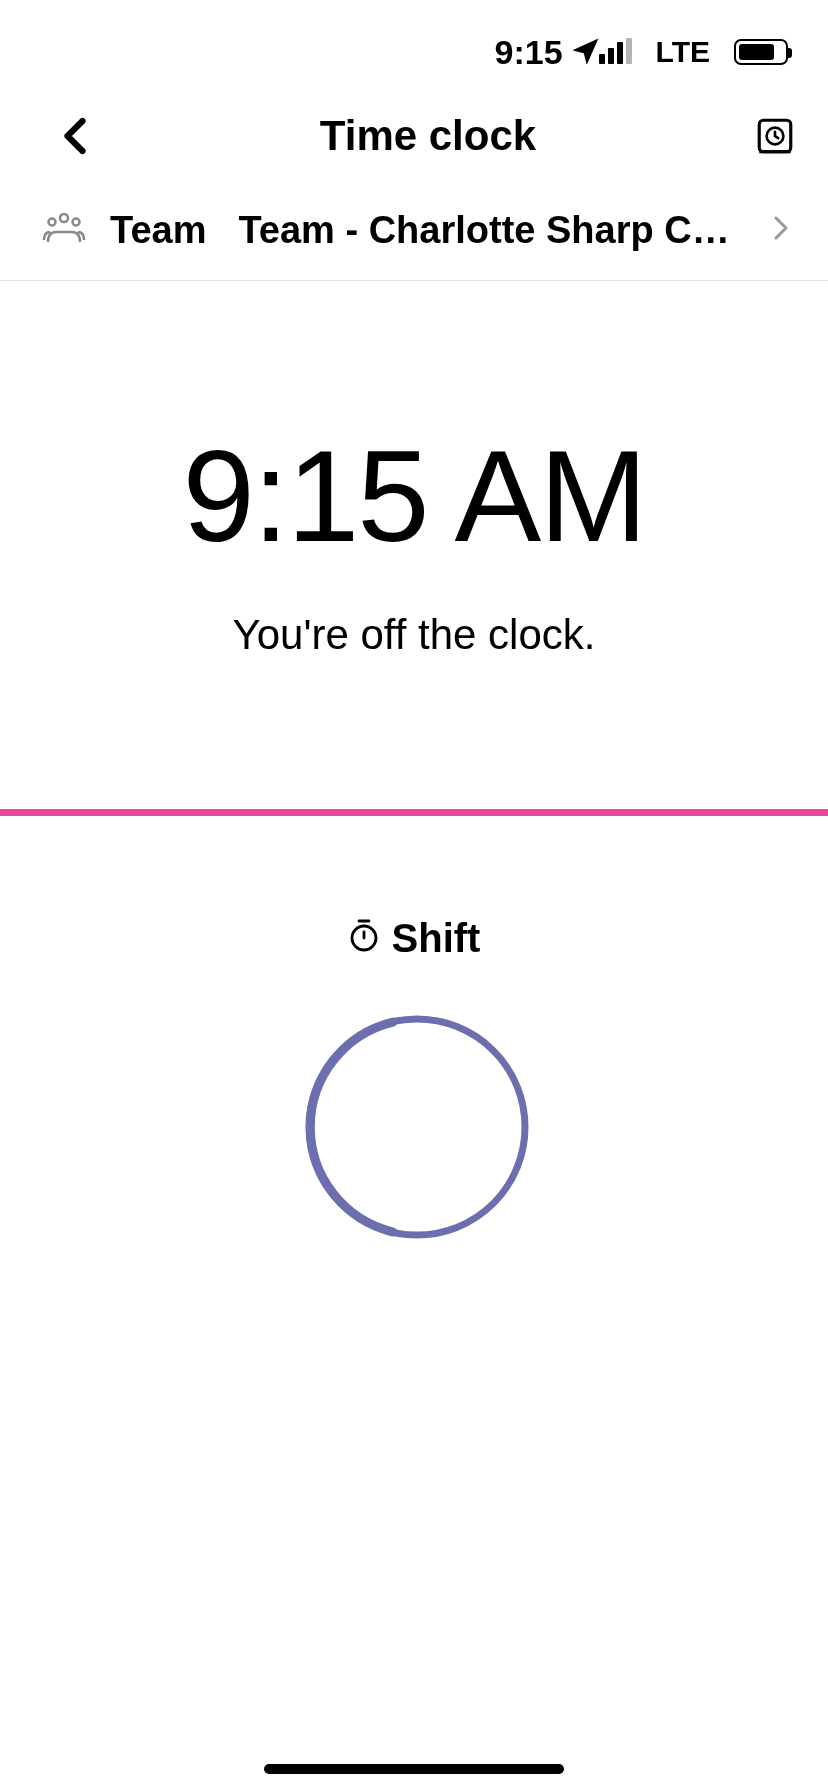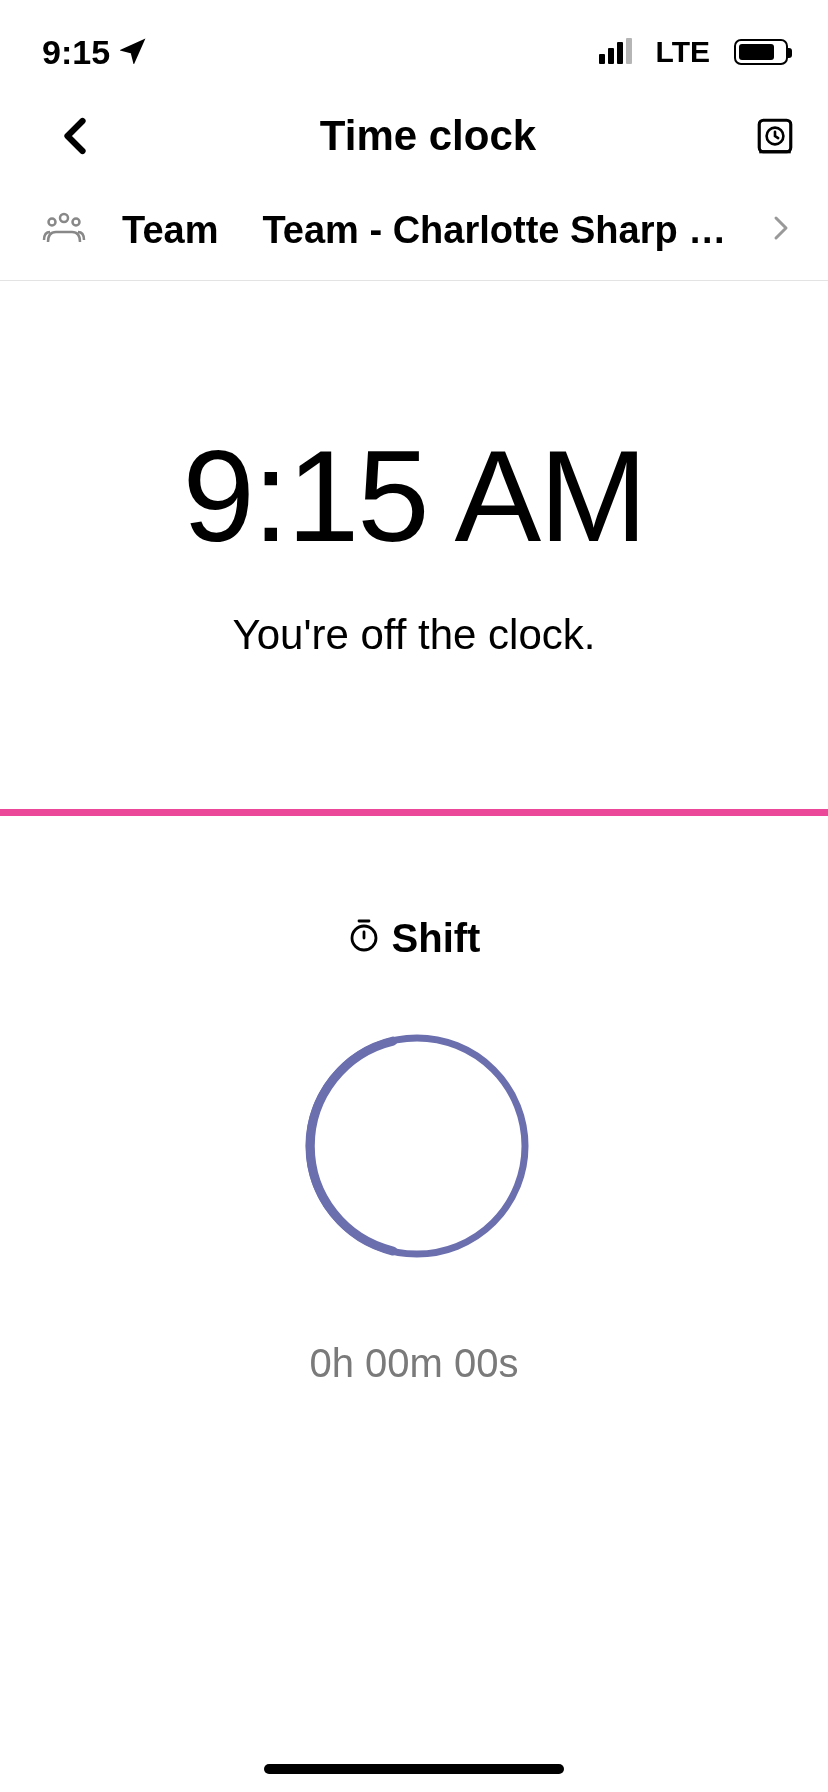--- a/index.html
+++ b/index.html
@@ -13,21 +13,21 @@
       height: 1792px;
       background: #ffffff;
       font-family: -apple-system, BlinkMacSystemFont, "Segoe UI", sans-serif;
       color: #000;
       position: relative;
       overflow: hidden;
     }
     
     .status-bar {
       display: flex;
-      justify-content: space-between;
+      justify-content: flex-end;
       align-items: center;
       padding: 24px 40px 8px 42px;
       height: 88px;
     }
     .status-left {
       display: flex;
       align-items: center;
       gap: 10px;
       font-weight: 600;
       font-size: 34px;
@@ -105,21 +105,21 @@
       width: 48px;
       display: flex;
       align-items: center;
       justify-content: flex-end;
     }
 
     
     .team-row {
       display: flex;
       align-items: center;
-      gap: 36px;
+      gap: 24px;
       padding: 20px 38px 28px 42px;
       border-bottom: 1px solid #e3e3e3;
     }
     .team-icon {
       color: #777;
       flex-shrink: 0;
     }
     .team-label {
       font-size: 38px;
       font-weight: 700;
@@ -162,21 +162,21 @@
       padding: 100px 40px 40px 40px;
       text-align: center;
     }
     .shift-header {
       display: flex;
       align-items: center;
       justify-content: center;
       gap: 12px;
       font-size: 40px;
       font-weight: 700;
-      margin-bottom: 70px;
+      margin-bottom: 51px;
     }
     .clock-button-wrap {
       display: flex;
       justify-content: center;
       margin-bottom: 80px;
     }
     .clock-button {
       width: 230px;
       height: 230px;
       position: relative;
@@ -279,16 +279,15 @@
     <span>Shift</span>
   </div>
   <div class="clock-button-wrap">
     <div class="clock-button">
       <svg width="230" height="230" viewBox="0 0 230 230">
         <circle cx="118" cy="115" r="108" stroke="#6b6fae" stroke-width="7" fill="none"></circle>
         <path d="M 102 15 A 108 108 0 0 0 102 225" stroke="#6b6fae" stroke-width="9" fill="none" stroke-linecap="round" transform="translate(-8 -5)"></path>
       </svg>
     </div>
   </div>
-  <div class="duration">0h 00m 00s</div>
 </div>
 
 <div class="home-indicator"></div>
 
 </body></html>

